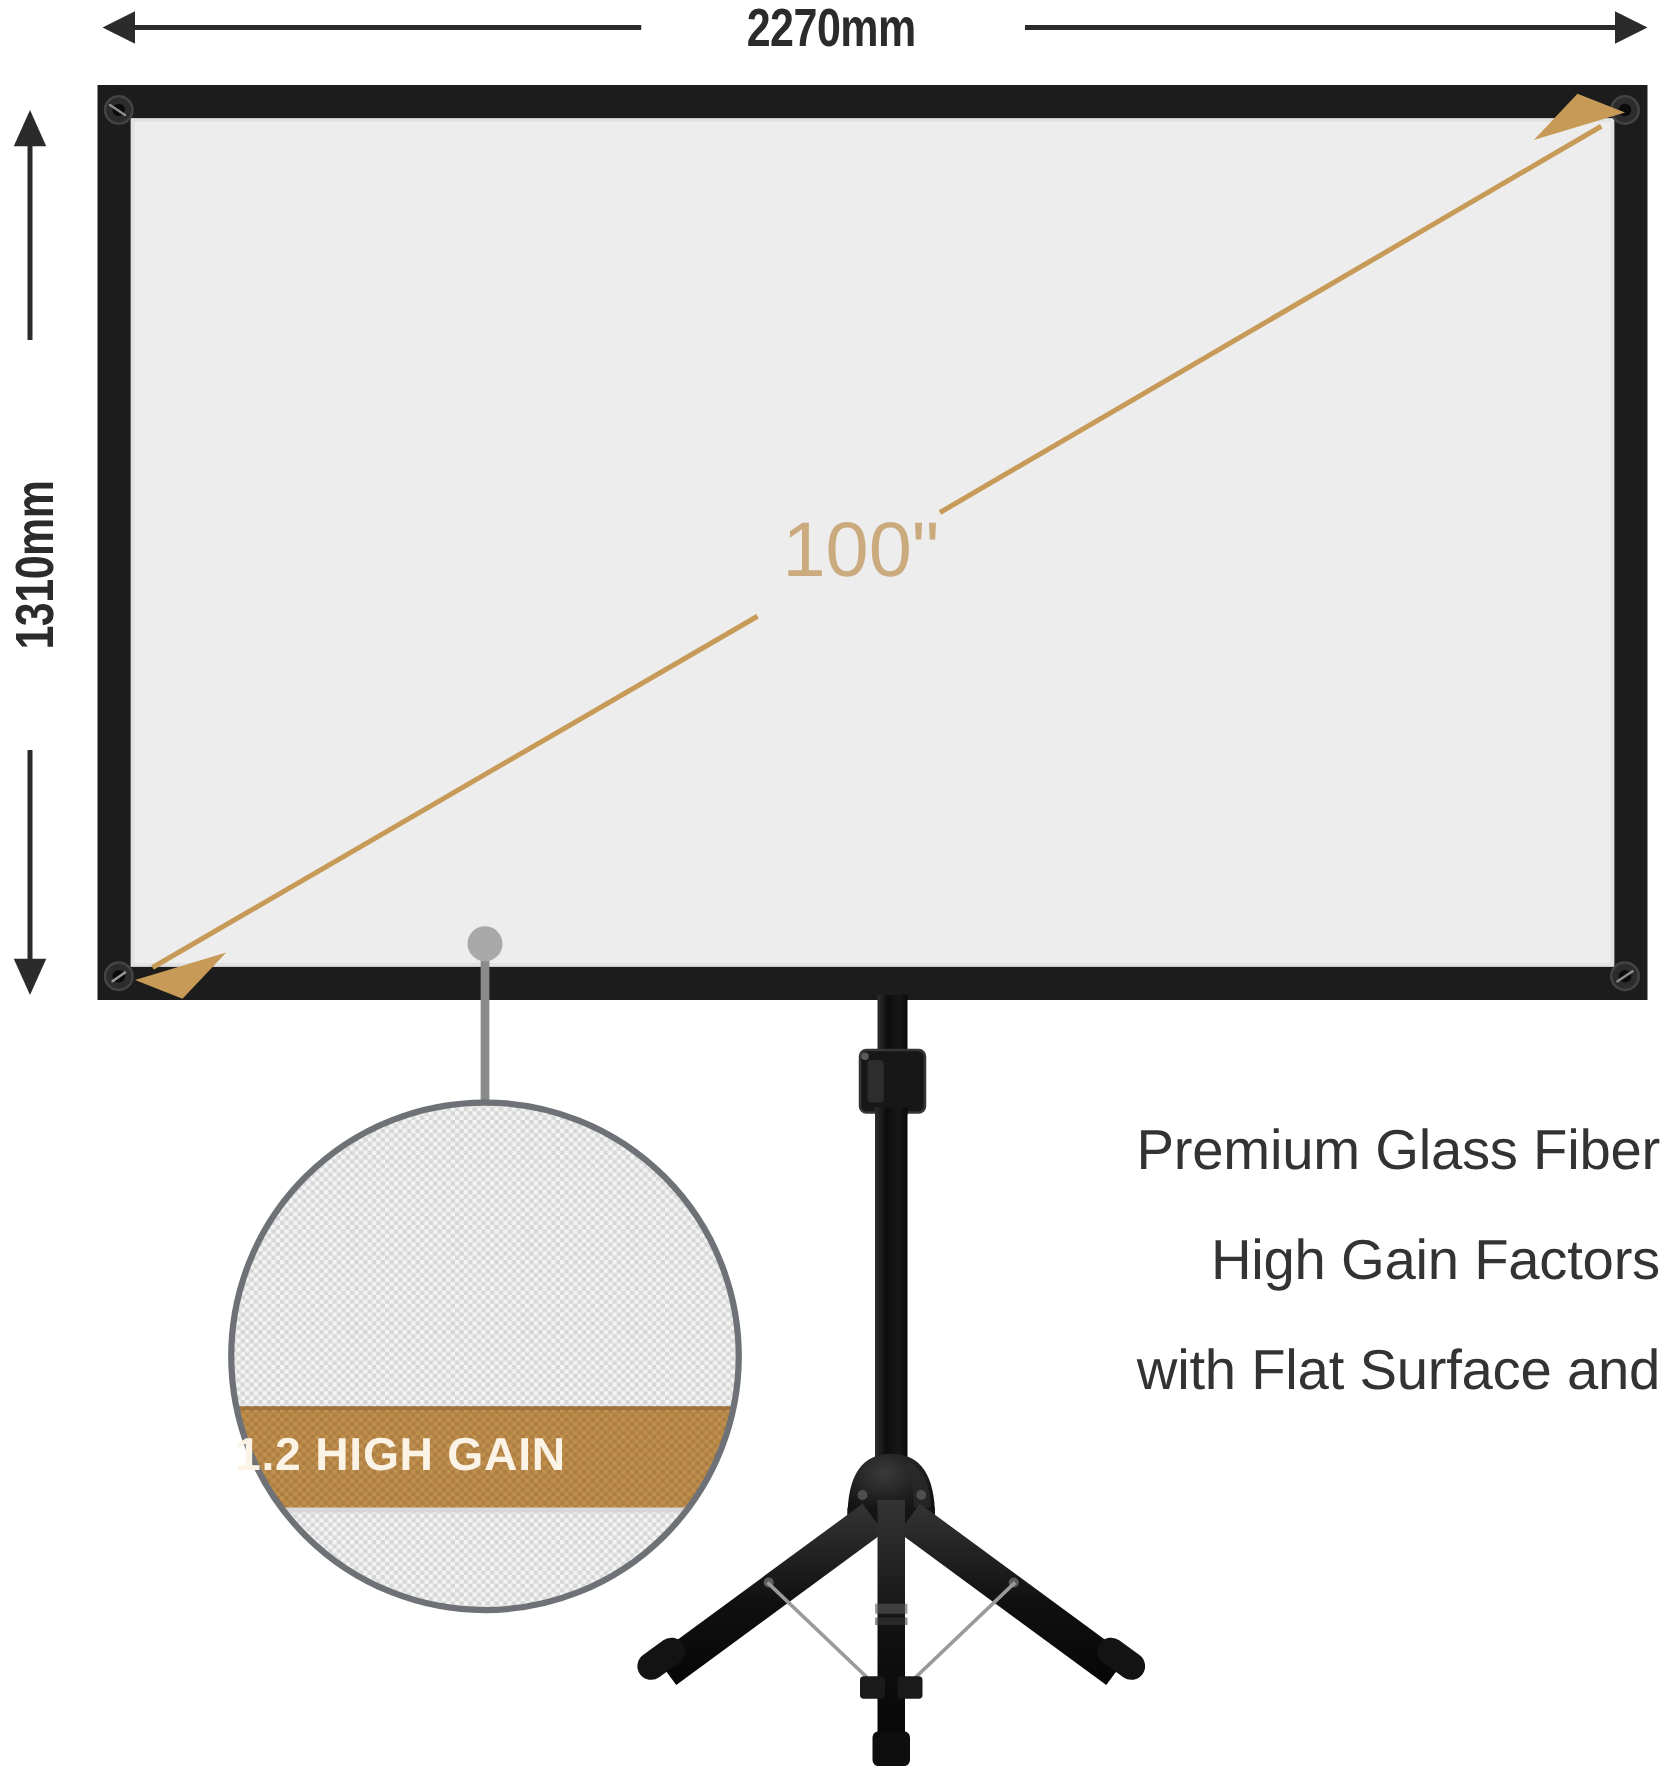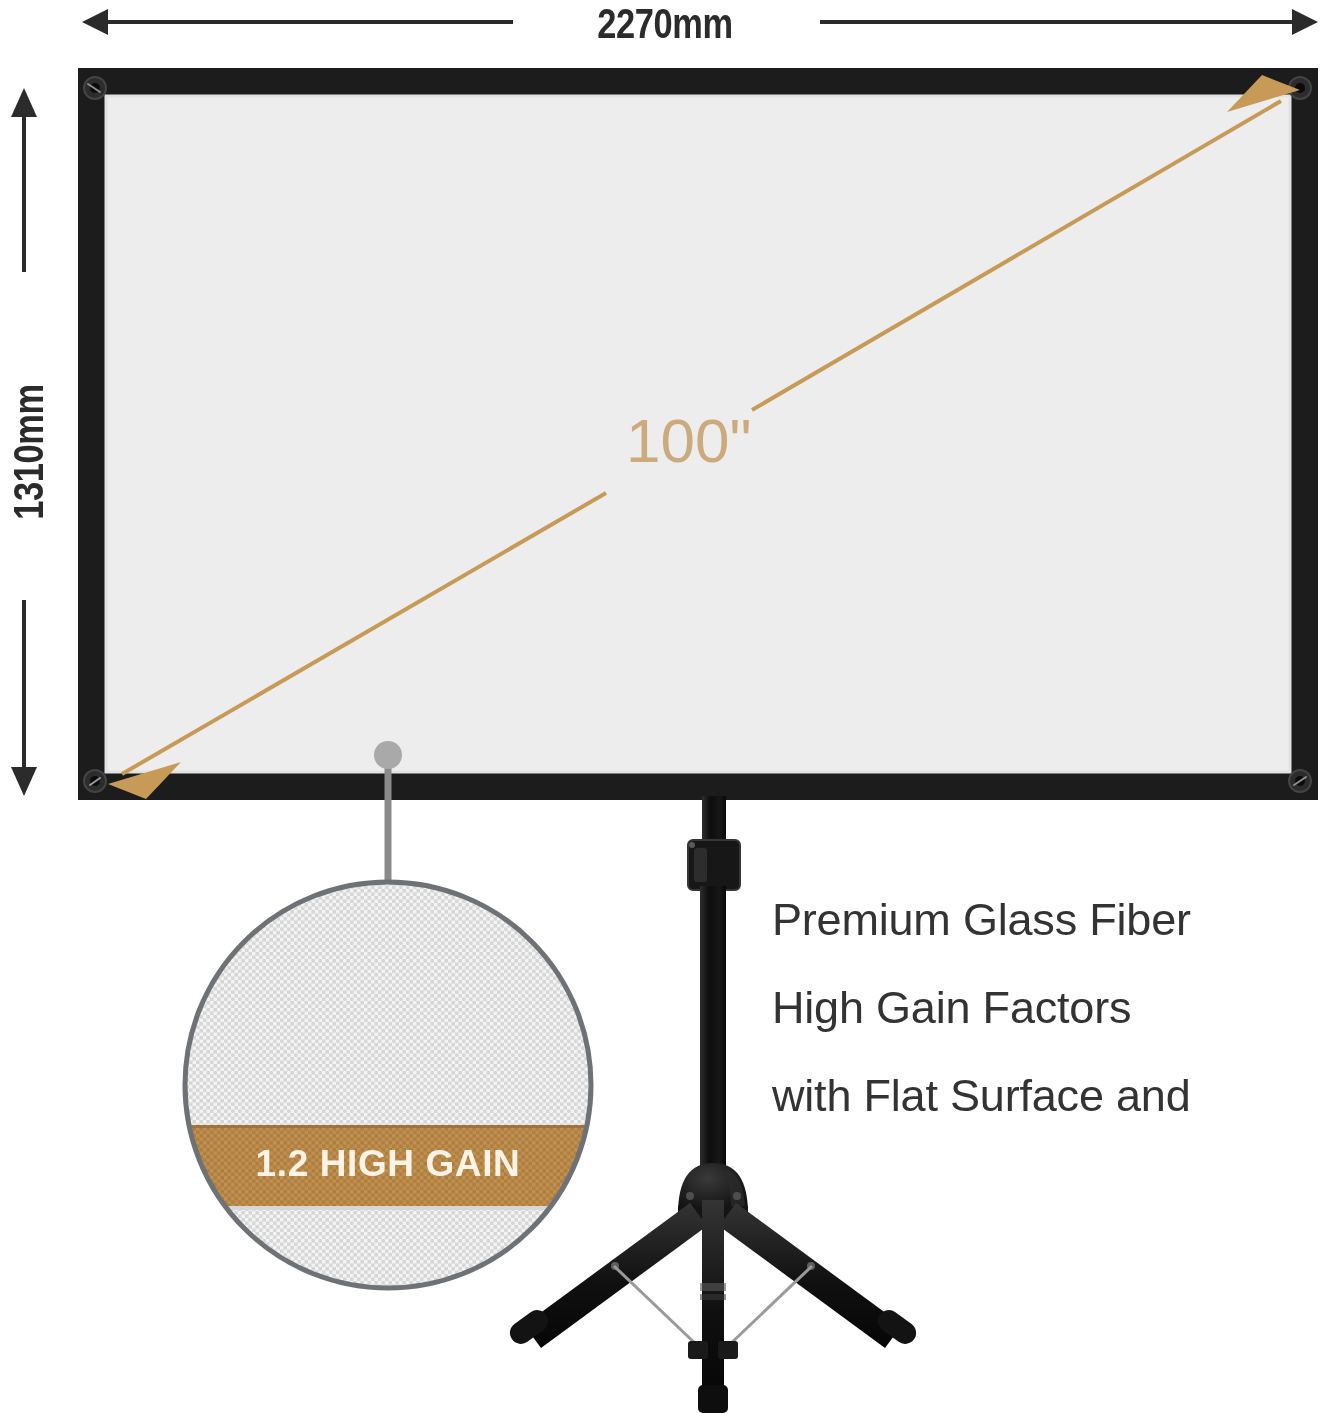--- a/index.html
+++ b/index.html
@@ -64,29 +64,29 @@
     top: 876px;
     width: 556px;
   }
   #feature-text .line {
     font-family: "Liberation Sans", sans-serif;
     font-size: 45px;
     line-height: 88px;
     color: #333333;
     white-space: nowrap;
     letter-spacing: -0.2px;
+    text-align: right;
   }
 
   
   #gain-caption {
     position: absolute;
     left: 188px;
     top: 1144px;
     width: 400px;
-    text-align: center;
     font-family: "Liberation Sans", sans-serif;
     font-weight: 700;
     font-size: 37px;
     line-height: 40px;
     color: #fbf4e6;
     letter-spacing: 0.6px;
     white-space: nowrap;
     pointer-events: none;
   }
 

